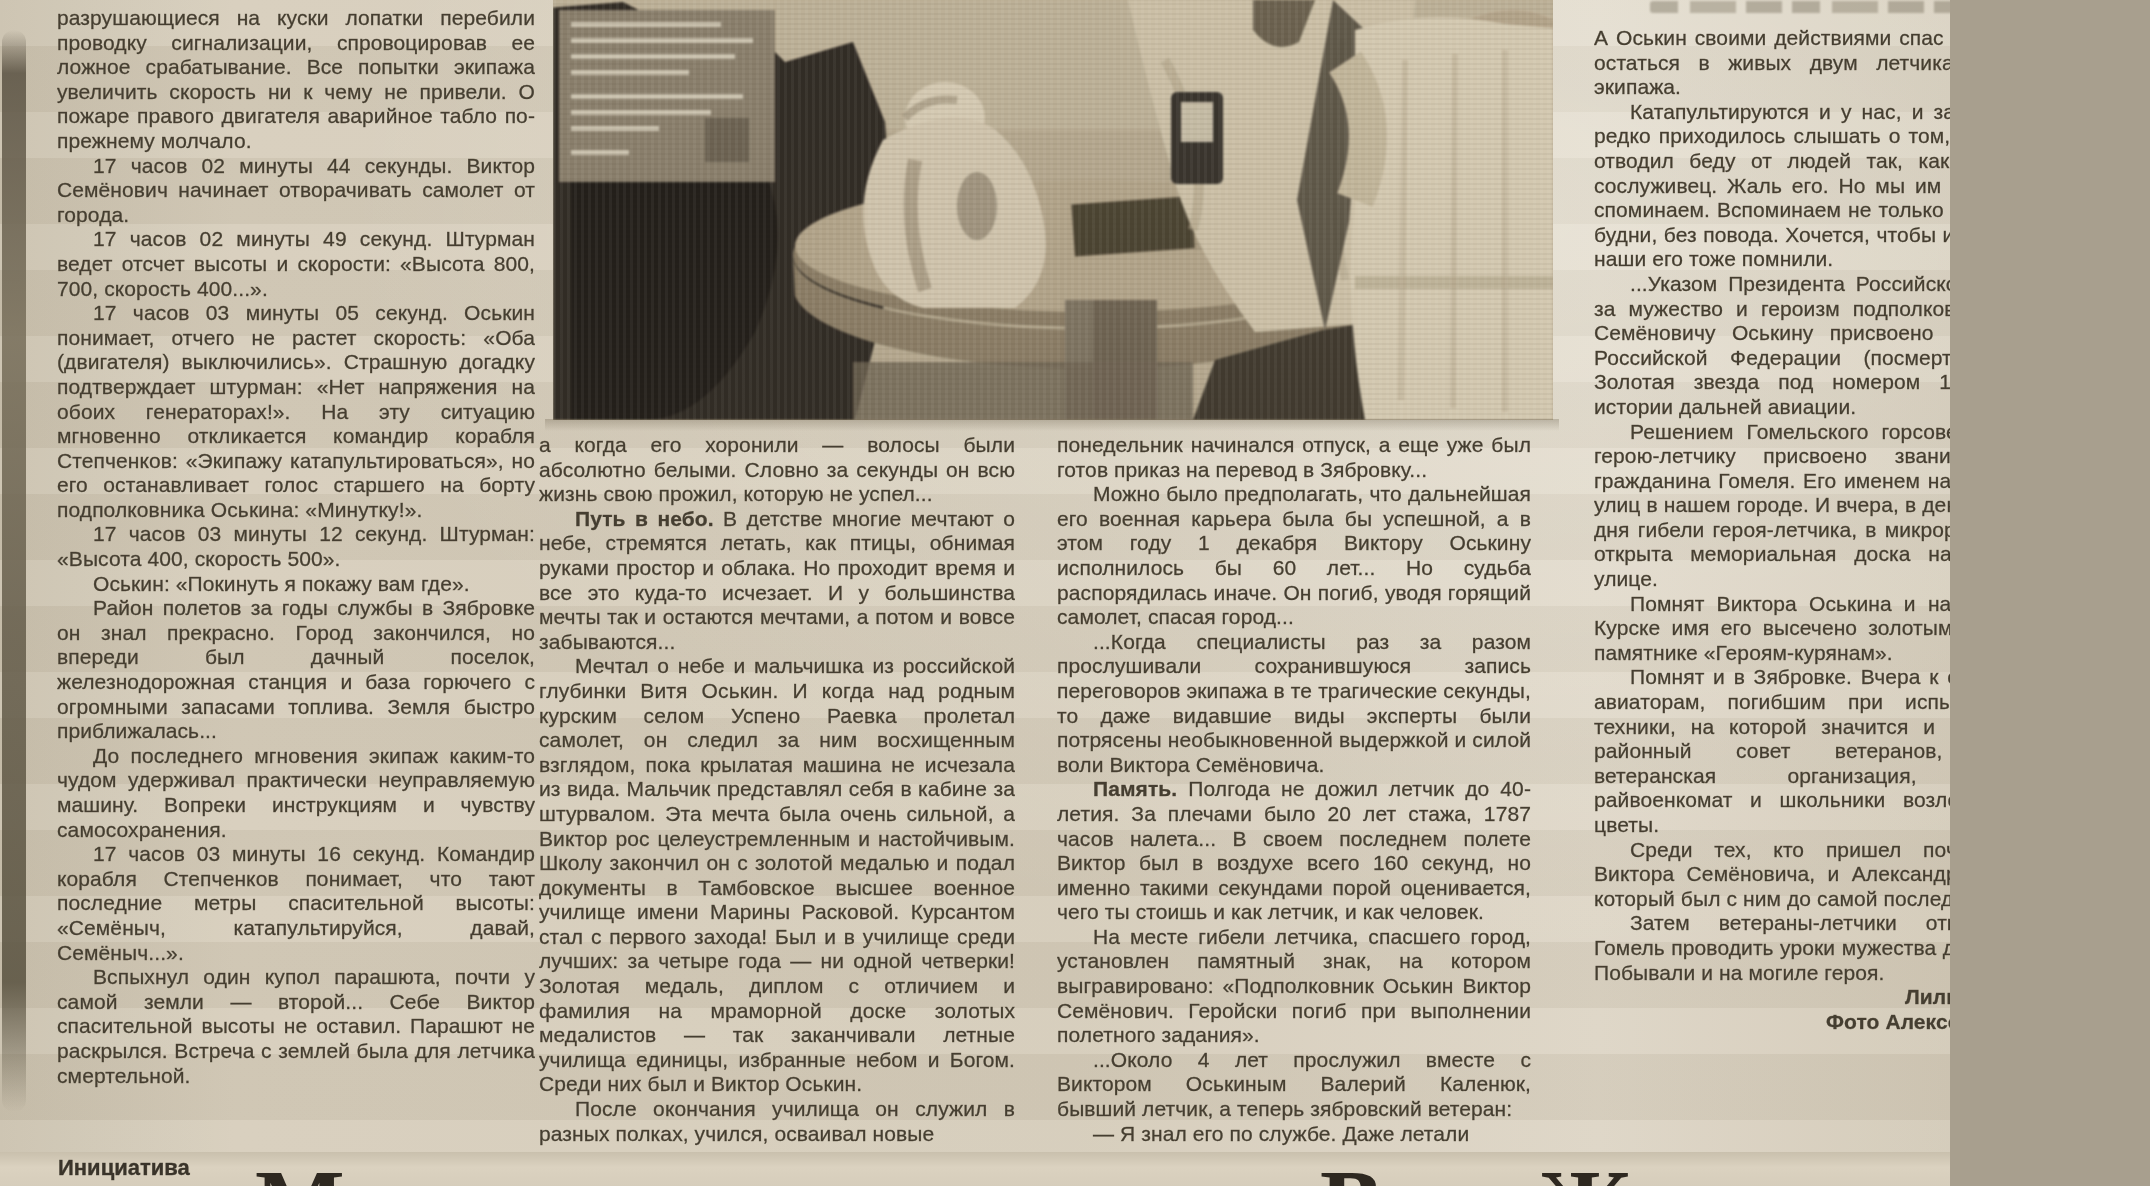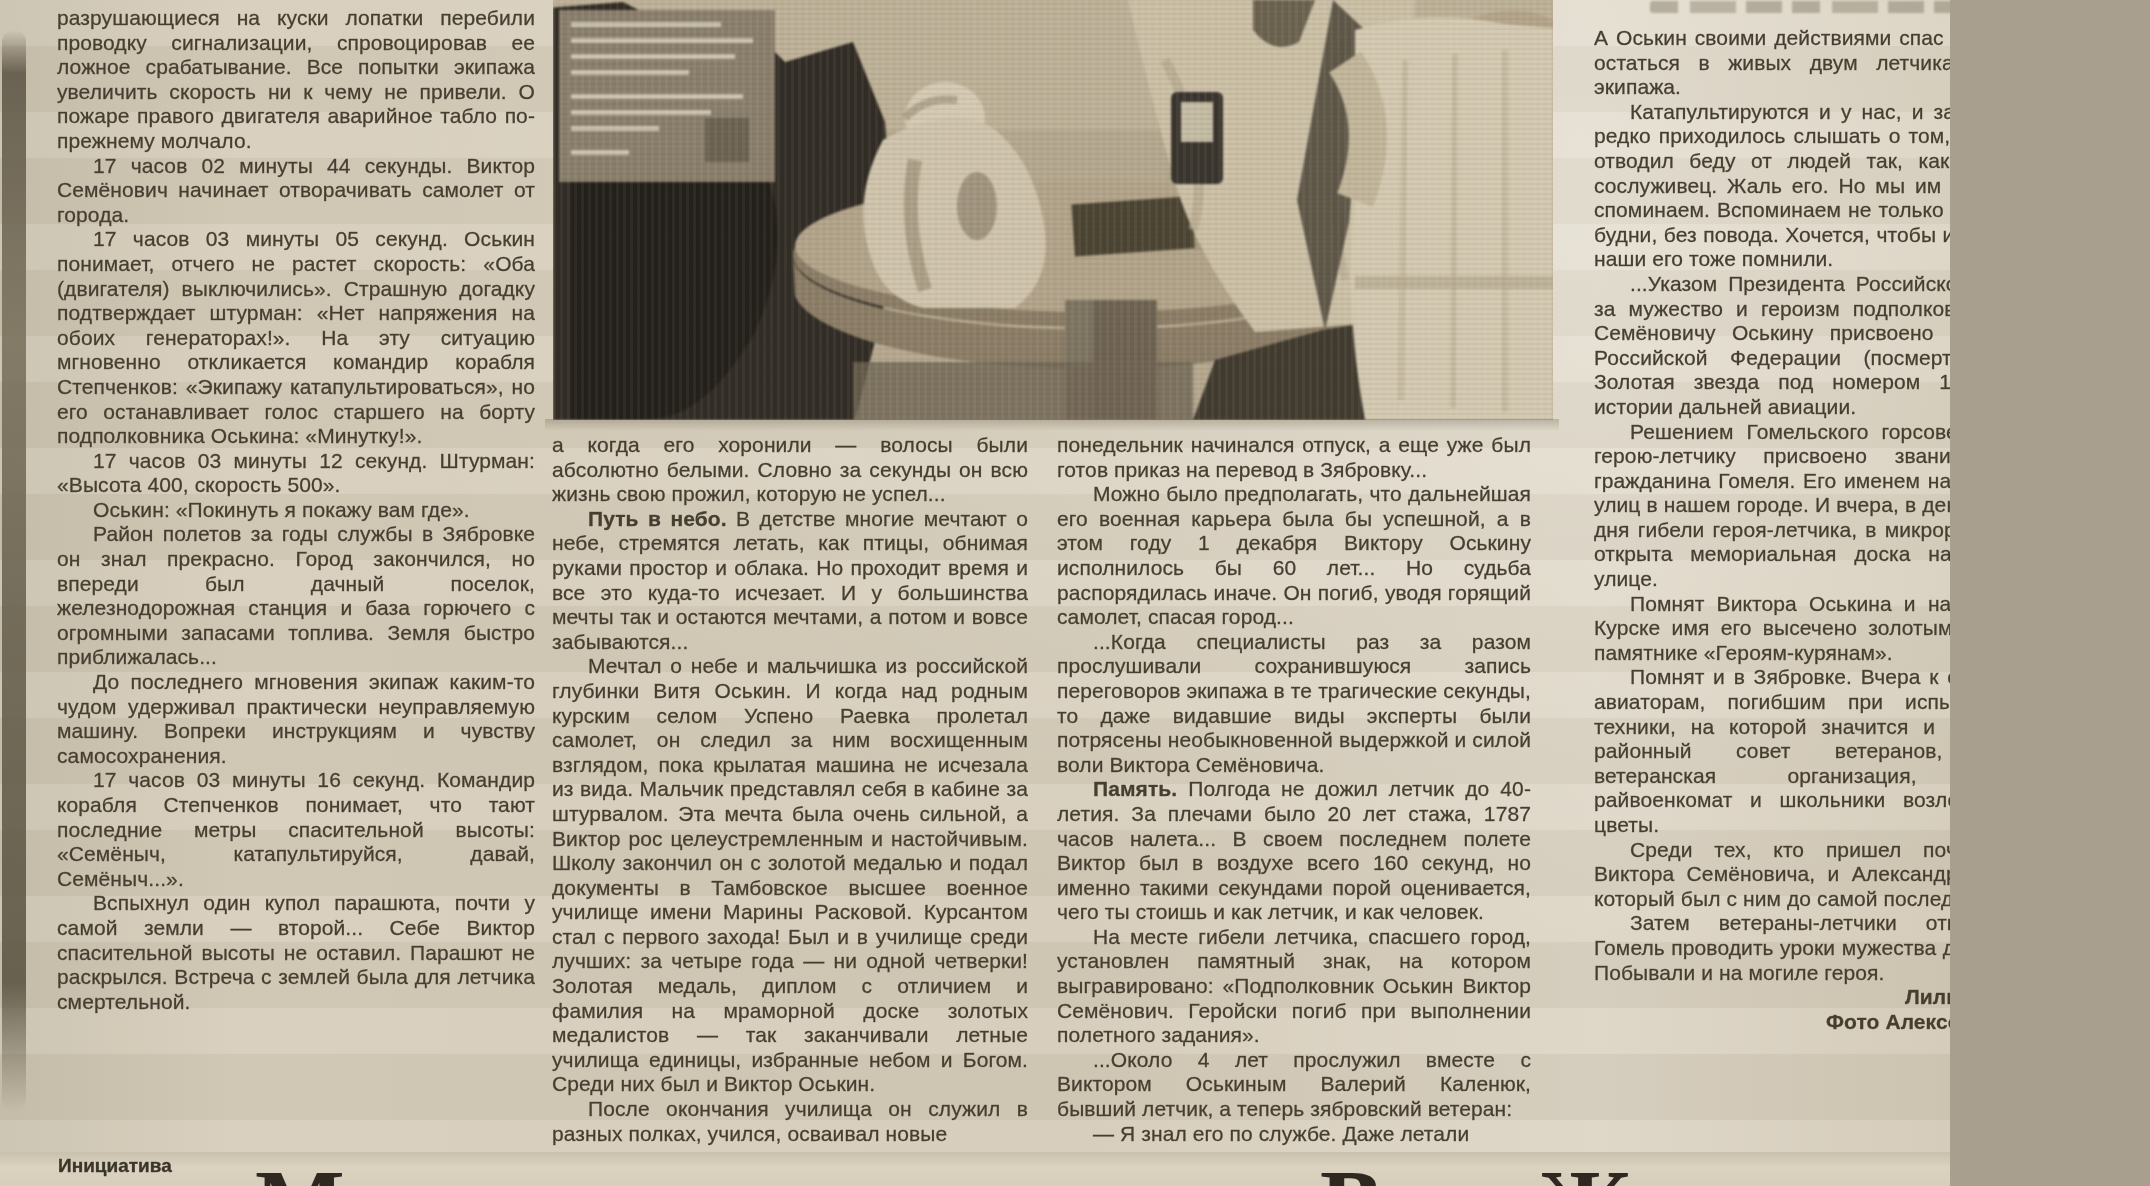--- a/index.html
+++ b/index.html
@@ -30,21 +30,21 @@
   }
   
   .col{
     position:absolute;text-align:justify;font-size:21px;line-height:24.6px;
     overflow:hidden;letter-spacing:.1px;
     -webkit-text-stroke:.35px rgba(72,64,48,.75);
   }
   .col p{margin:0;}
   .col p.ind{text-indent:36px;}
   .col1{left:57px;top:6px;width:478px;height:1146px;}
-  .col2{left:552px;top:433px;width:476px;height:722px;}
+  .col2{left:539px;top:433px;width:476px;height:722px;}
   .col3{left:1057px;top:433px;width:474px;height:722px;}
   .col4{left:1594px;top:26px;width:497px;height:1128px;}
   .lead{font-weight:bold;}
   .byline{text-align:right;font-weight:bold;padding-right:4px;}
   .cap{font-family:"Liberation Serif",serif;font-weight:bold;font-style:italic;}
   
   .photo{
     position:absolute;left:553px;top:0;width:1000px;height:420px;overflow:hidden;
     background:#b6a98f;
   }
@@ -58,21 +58,21 @@
   .photo-shadow{
     position:absolute;left:545px;top:419px;width:1014px;height:12px;
     background:linear-gradient(180deg,rgba(92,81,60,.28),rgba(92,81,60,0));
   }
   
   .bottom-strip{
     position:absolute;left:0;bottom:0;width:2150px;height:34px;overflow:hidden;z-index:6;
     background:linear-gradient(180deg,#c9c0ad 0,#dbd2c0 45%,#d6cdbb 100%);
   }
   .kicker{
-    position:absolute;left:58px;top:3px;font-weight:bold;font-size:19px;color:#3a342a;
+    position:absolute;left:58px;top:3px;font-weight:bold;font-size:22px;color:#3a342a;
     -webkit-text-stroke:.4px rgba(58,52,42,.8);
   }
   .big-letter{
     position:absolute;top:5px;margin:0;font-family:"Liberation Serif",serif;font-weight:bold;
     font-size:95px;line-height:1;color:#2e2820;
   }
   .bl-1{left:255px;}
   .bl-2{left:1320px;}
   .bl-3{left:1538px;}
 </style>
@@ -80,20 +80,21 @@
 <body>
 
 <div class="page">
 
   <div class="scan-bar"></div>
   <div class="cutline"></div>
 
   <div class="col col1">
     <p>разрушающиеся на куски лопатки перебили проводку сигнализации, спровоцировав ее ложное срабатывание. Все попытки экипажа увеличить скорость ни к чему не привели. О пожаре правого двигателя аварийное табло по-прежнему молчало.</p>
     <p class="ind">17 часов 02 минуты 44 секунды. Виктор Семёнович начинает отворачивать самолет от города.</p>
+    <p class="ind">17 часов 02 минуты 49 секунд. Штурман ведет отсчет высоты и скорости: «Высота 800, 700, скорость 400...».</p>
     <p class="ind">17 часов 03 минуты 05 секунд. Оськин понимает, отчего не растет скорость: «Оба (двигателя) выключились». Страшную догадку подтверждает штурман: «Нет напряжения на обоих генераторах!». На эту ситуацию мгновенно откликается командир корабля Степченков: «Экипажу катапультироваться», но его останавливает голос старшего на борту подполковника Оськина: «Минутку!».</p>
     <p class="ind">17 часов 03 минуты 12 секунд. Штурман: «Высота 400, скорость 500».</p>
     <p class="ind">Оськин: «Покинуть я покажу вам где».</p>
     <p class="ind">Район полетов за годы службы в Зябровке он знал прекрасно. Город закончился, но впереди был дачный поселок, железнодорожная станция и база горючего с огромными запасами топлива. Земля быстро приближалась...</p>
     <p class="ind">До последнего мгновения экипаж каким-то чудом удерживал практически неуправляемую машину. Вопреки инструкциям и чувству самосохранения.</p>
     <p class="ind">17 часов 03 минуты 16 секунд. Командир корабля Степченков понимает, что тают последние метры спасительной высоты: «Семёныч, катапультируйся, давай, Семёныч...».</p>
     <p class="ind">Вспыхнул один купол парашюта, почти у самой земли — второй... Себе Виктор спасительной высоты не оставил. Парашют не раскрылся. Встреча с землей была для летчика смертельной.</p>
   </div>
 
   <div class="photo">

